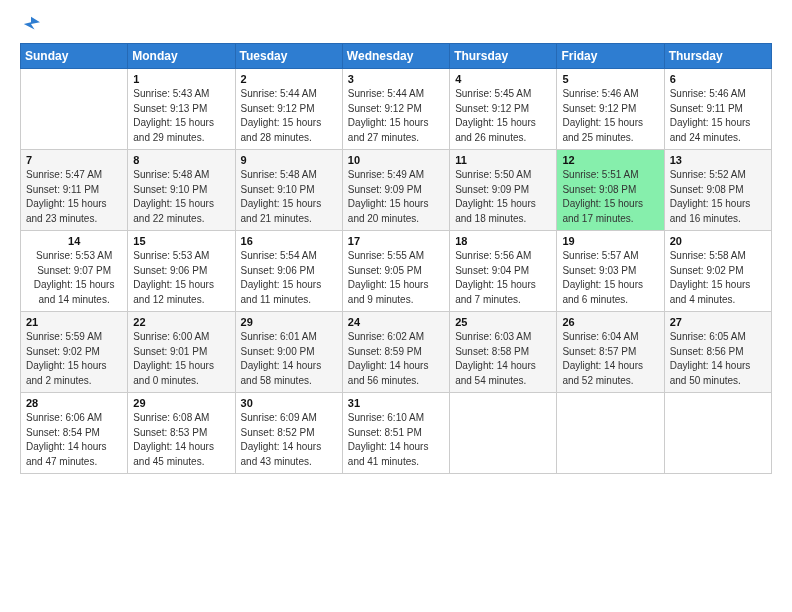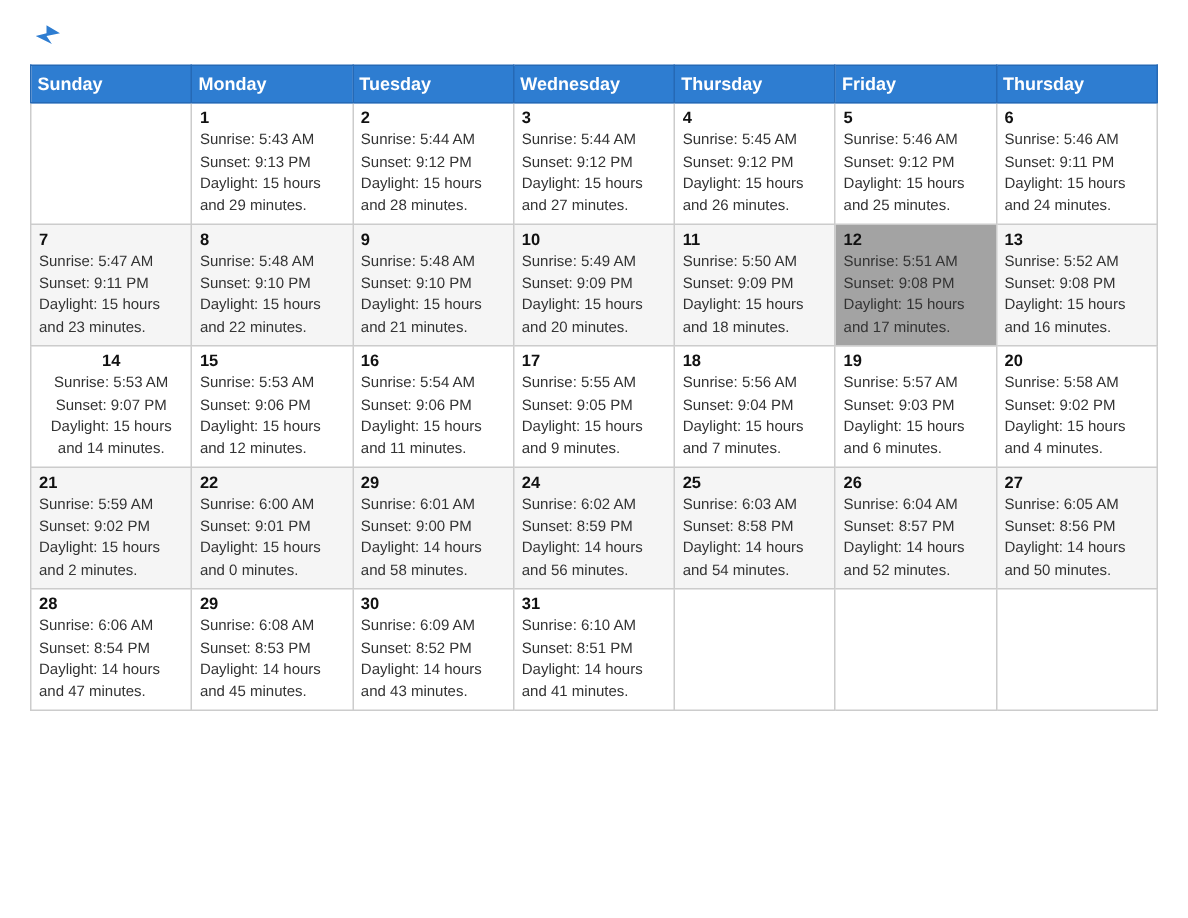--- a/index.html
+++ b/index.html
@@ -170,21 +170,21 @@
             <div class="day-info">Sunrise: 5:48 AM<br>Sunset: 9:10 PM<br>Daylight: 15 hours<br>and 21 minutes.</div>
           </td>
           <td style="background: rgb(245, 245, 245); margin-left: 39px;">
             <div class="day-num">10</div>
             <div class="day-info">Sunrise: 5:49 AM<br>Sunset: 9:09 PM<br>Daylight: 15 hours<br>and 20 minutes.</div>
           </td>
           <td style="background: rgb(245, 245, 245);">
             <div class="day-num">11</div>
             <div class="day-info">Sunrise: 5:50 AM<br>Sunset: 9:09 PM<br>Daylight: 15 hours<br>and 18 minutes.</div>
           </td>
-          <td style="background: #a3a3a3; margin-top: 32px;">
+          <td style="background: #86efac; margin-top: 32px;">
             <div class="day-num">12</div>
             <div class="day-info">Sunrise: 5:51 AM<br>Sunset: 9:08 PM<br>Daylight: 15 hours<br>and 17 minutes.</div>
           </td>
           <td style="background: rgb(245, 245, 245);">
             <div class="day-num">13</div>
             <div class="day-info">Sunrise: 5:52 AM<br>Sunset: 9:08 PM<br>Daylight: 15 hours<br>and 16 minutes.</div>
           </td>
         </tr>
         <tr>
           <td style="background: rgb(255, 255, 255); text-align: center;">

